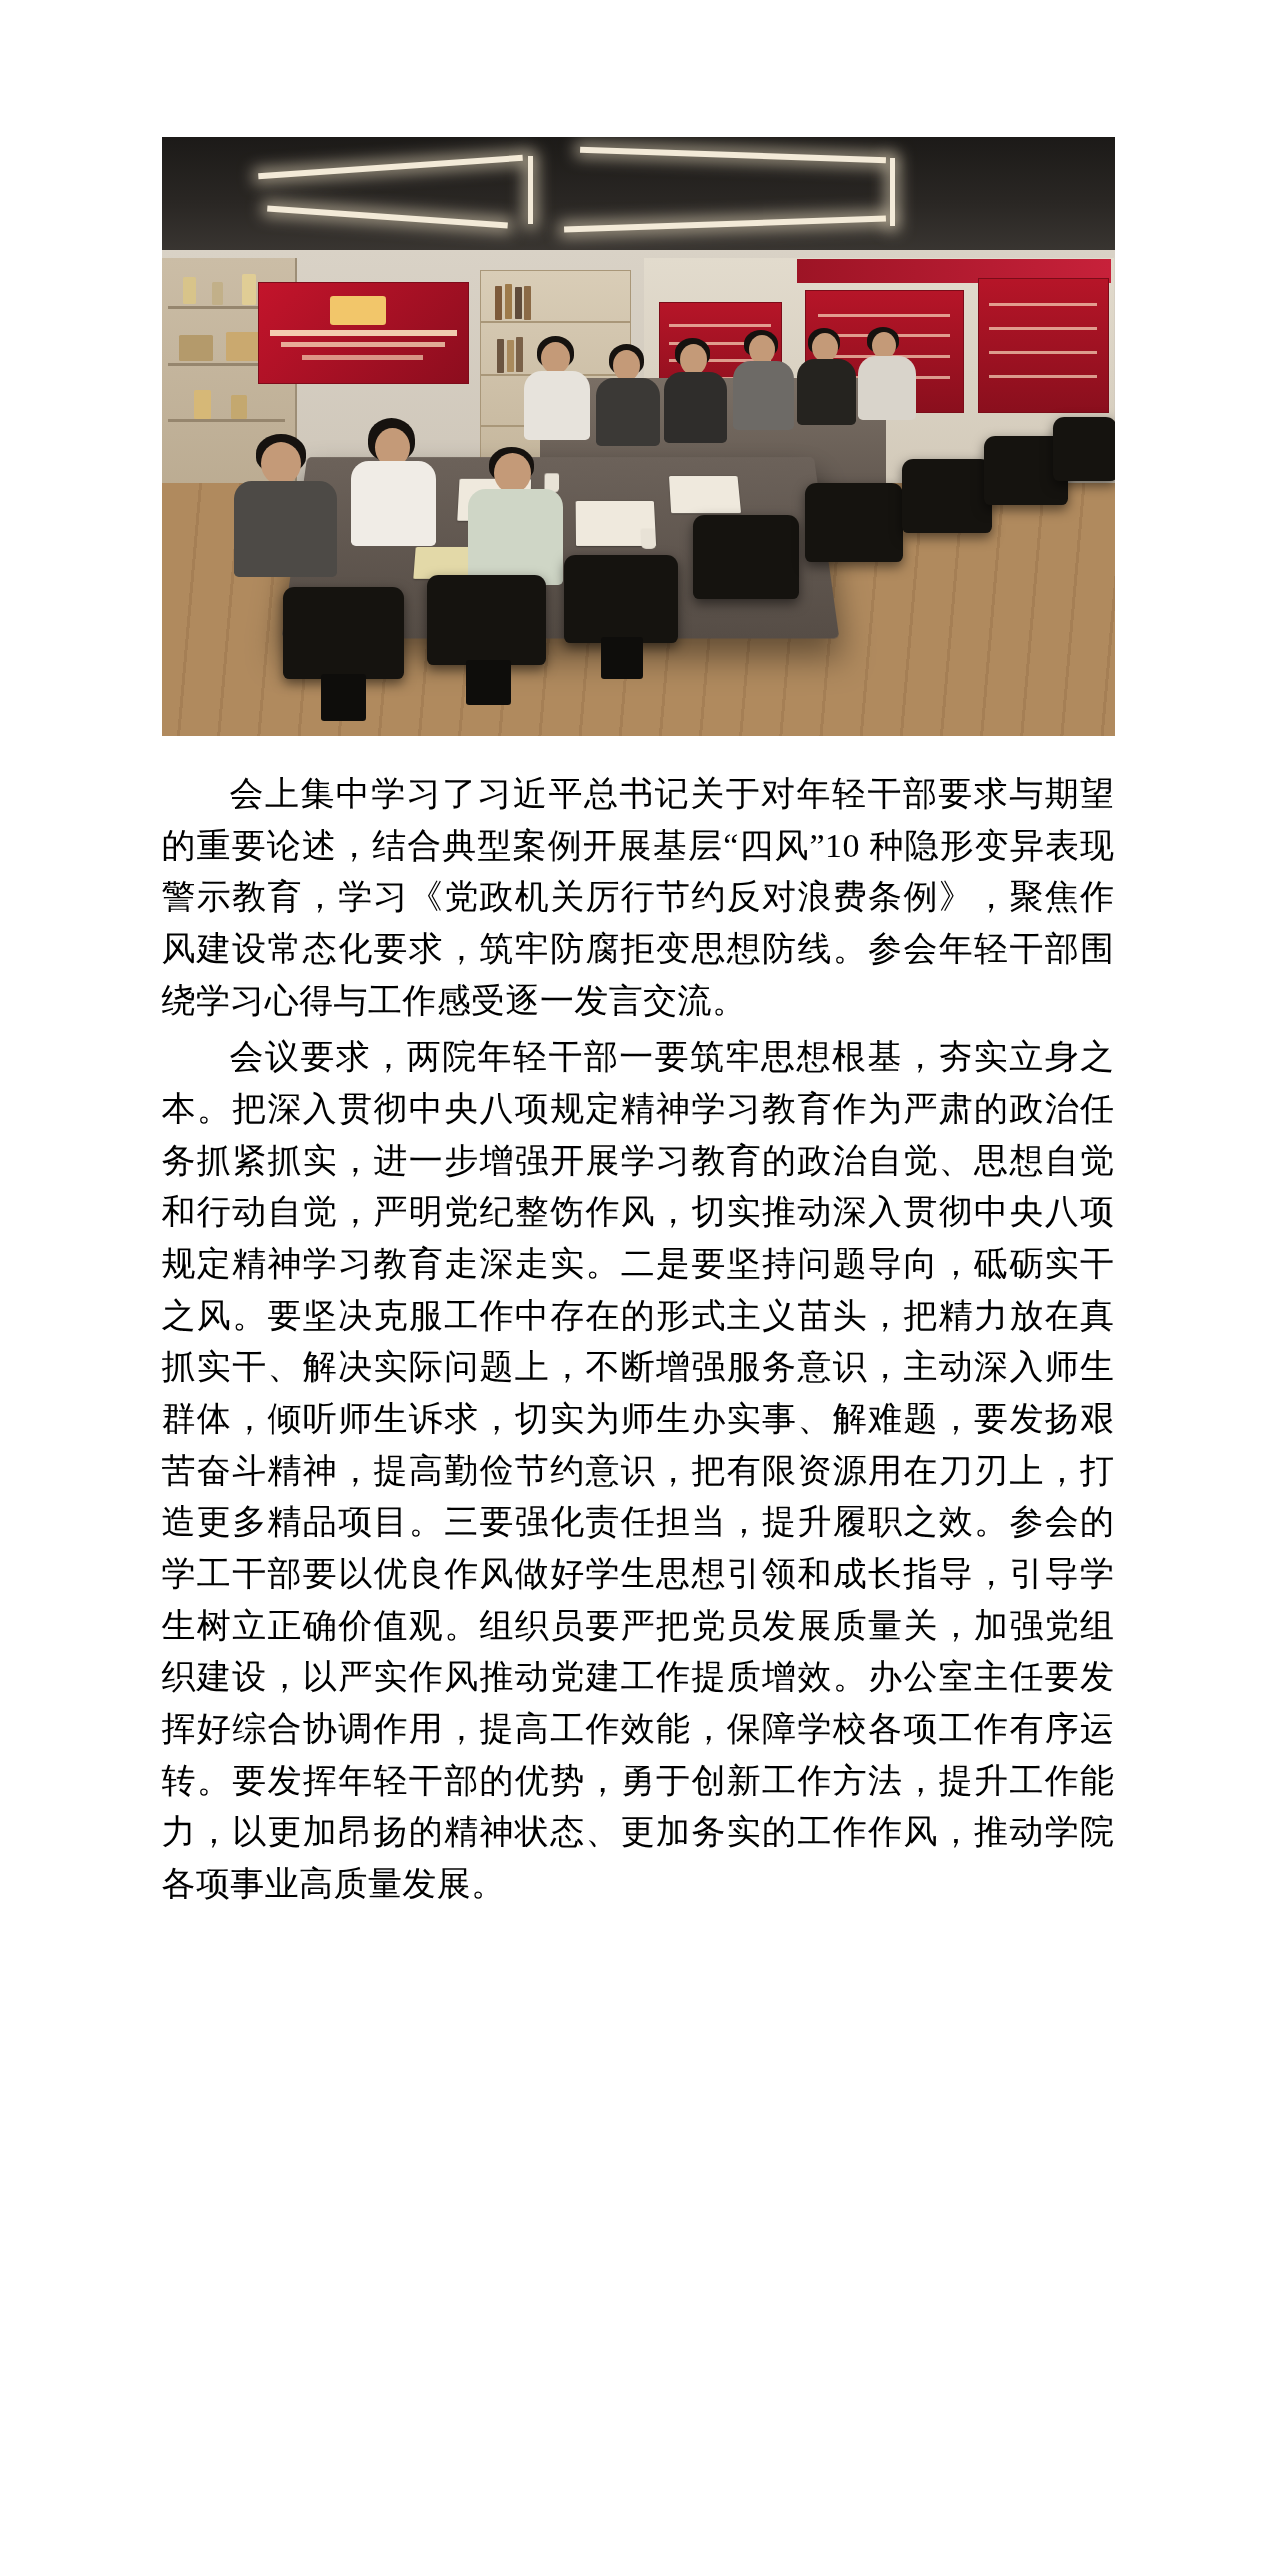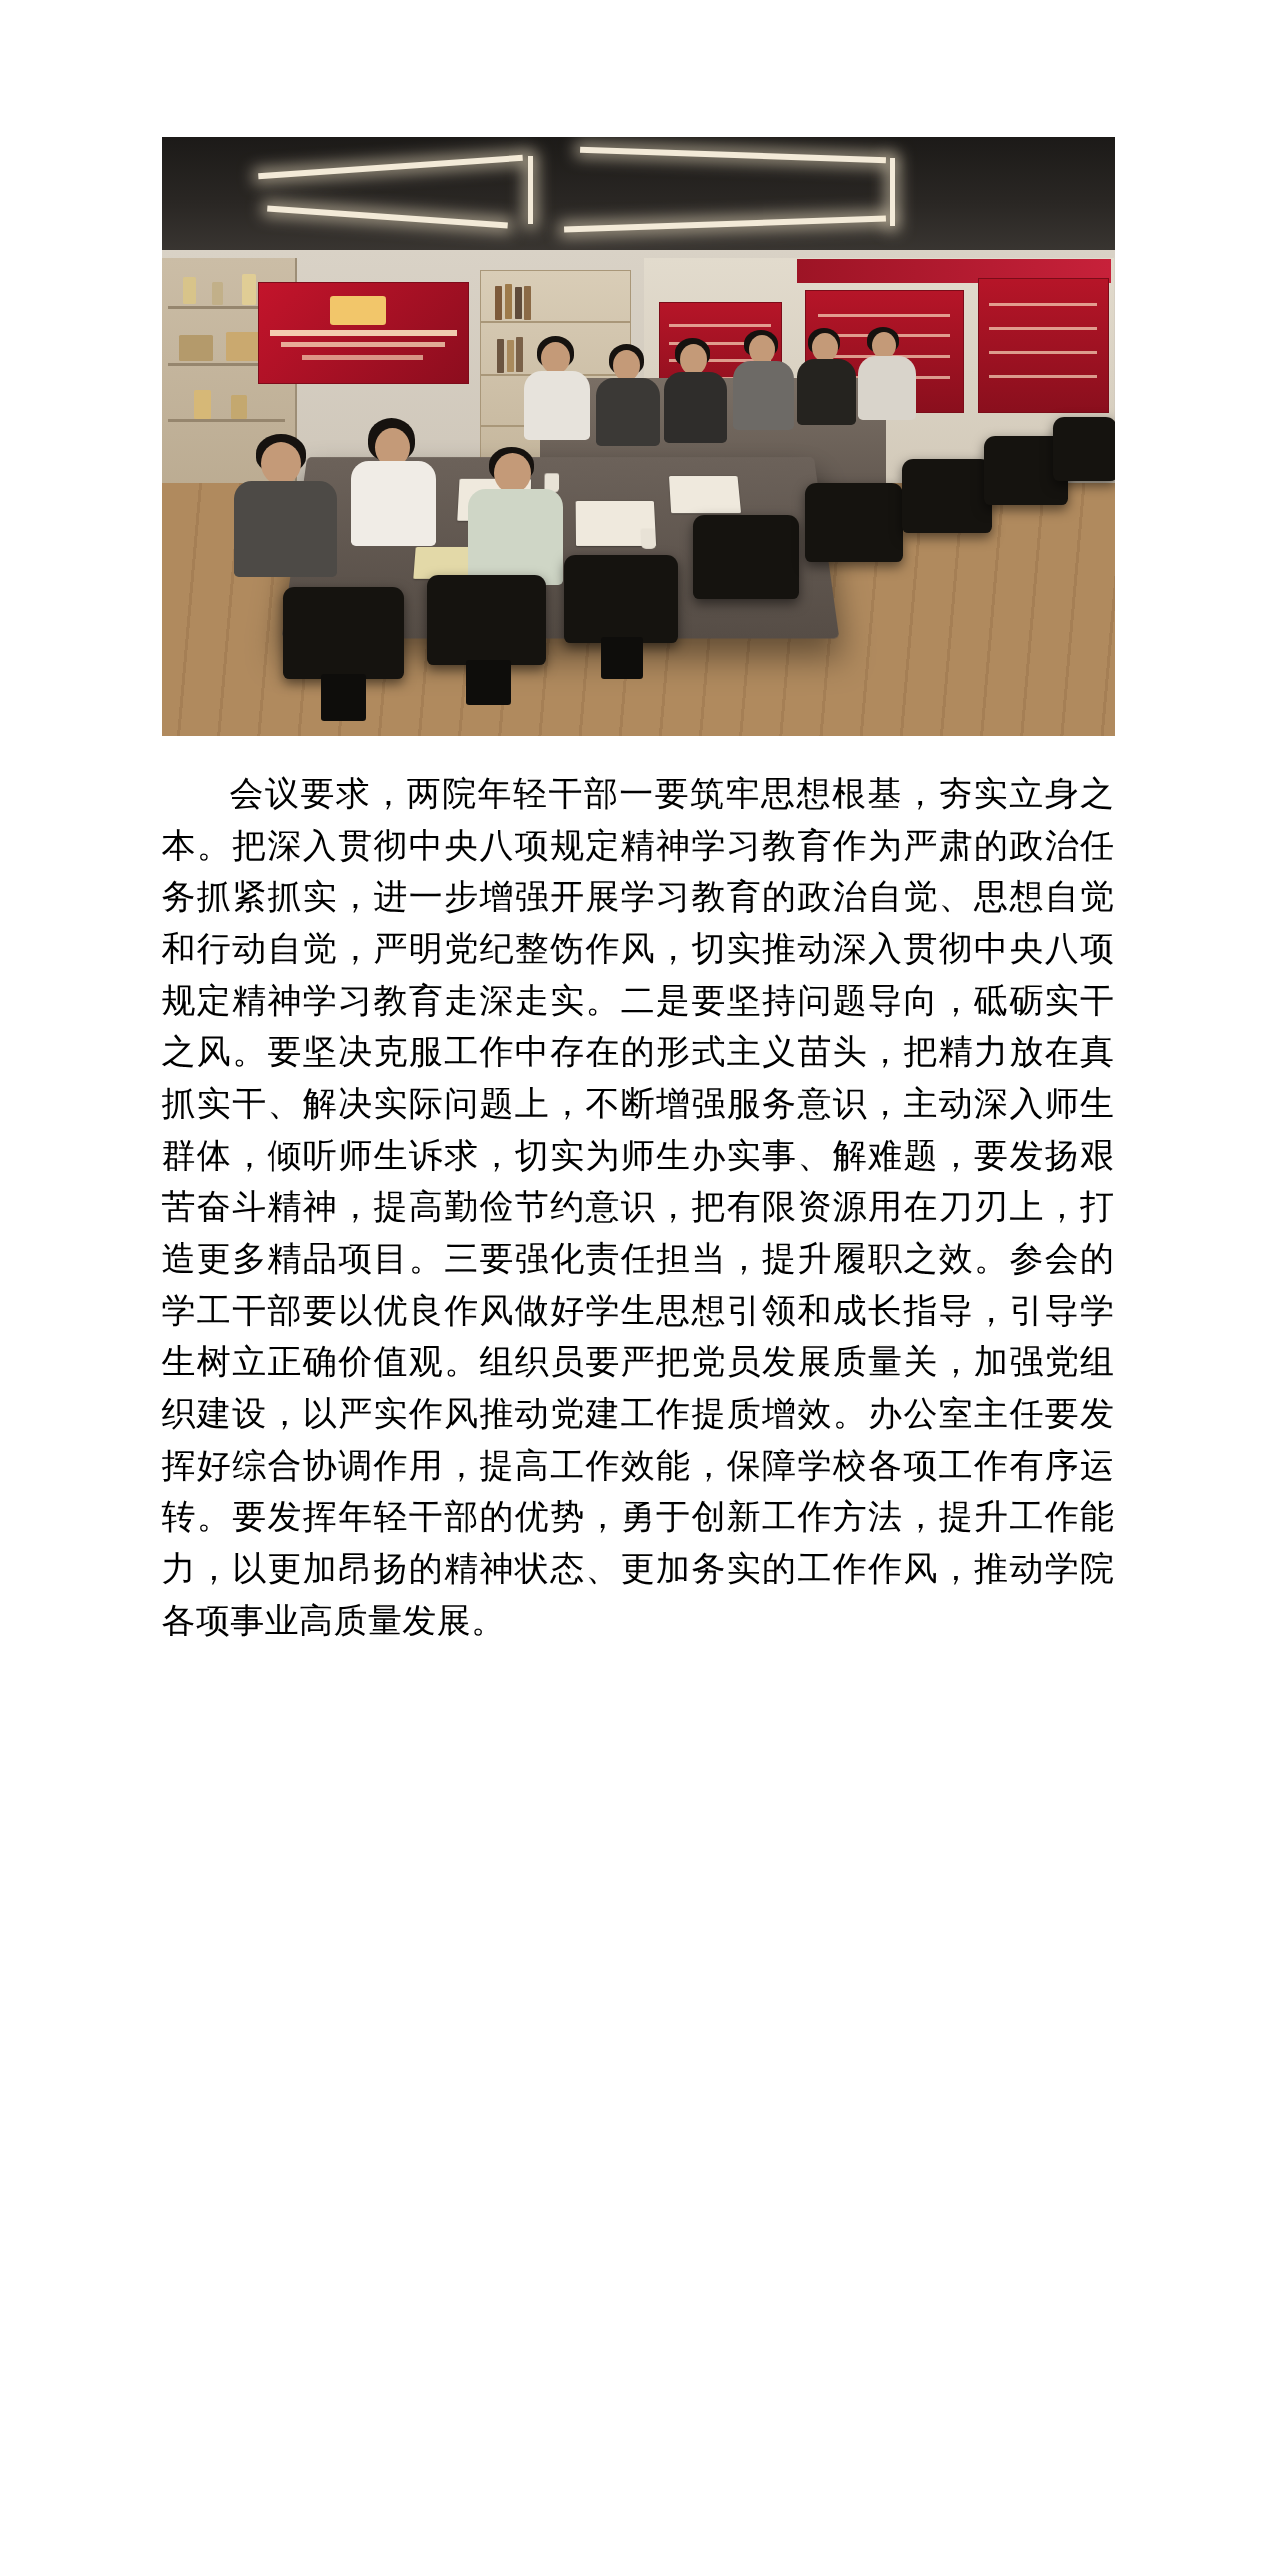--- a/index.html
+++ b/index.html
@@ -288,17 +288,18 @@
       <div class="chair-base" style="left:439px; top:500px; width:42px; height:42px;"></div>
       <div class="chair" style="left:531px; top:378px; width:106px; height:84px;"></div>
       <div class="chair" style="left:643px; top:346px; width:98px; height:79px;"></div>
       <div class="chair" style="left:740px; top:322px; width:90px; height:74px;"></div>
       <div class="chair" style="left:822px; top:299px; width:84px; height:69px;"></div>
       <div class="chair" style="left:891px; top:280px; width:64px; height:64px;"></div>
     </div>
   </div>
 
   <div class="body-text">
+    <p>会上集中学习了习近平总书记关于对年轻干部要求与期望的重要论述，结合典型案例开展基层“四风”10 种隐形变异表现警示教育，学习《党政机关厉行节约反对浪费条例》，聚焦作风建设常态化要求，筑牢防腐拒变思想防线。参会年轻干部围绕学习心得与工作感受逐一发言交流。</p>
     <p>会议要求，两院年轻干部一要筑牢思想根基，夯实立身之本。把深入贯彻中央八项规定精神学习教育作为严肃的政治任务抓紧抓实，进一步增强开展学习教育的政治自觉、思想自觉和行动自觉，严明党纪整饬作风，切实推动深入贯彻中央八项规定精神学习教育走深走实。二是要坚持问题导向，砥砺实干之风。要坚决克服工作中存在的形式主义苗头，把精力放在真抓实干、解决实际问题上，不断增强服务意识，主动深入师生群体，倾听师生诉求，切实为师生办实事、解难题，要发扬艰苦奋斗精神，提高勤俭节约意识，把有限资源用在刀刃上，打造更多精品项目。三要强化责任担当，提升履职之效。参会的学工干部要以优良作风做好学生思想引领和成长指导，引导学生树立正确价值观。组织员要严把党员发展质量关，加强党组织建设，以严实作风推动党建工作提质增效。办公室主任要发挥好综合协调作用，提高工作效能，保障学校各项工作有序运转。要发挥年轻干部的优势，勇于创新工作方法，提升工作能力，以更加昂扬的精神状态、更加务实的工作作风，推动学院各项事业高质量发展。</p>
   </div>
 
 </div>
 
 
 </body></html>

